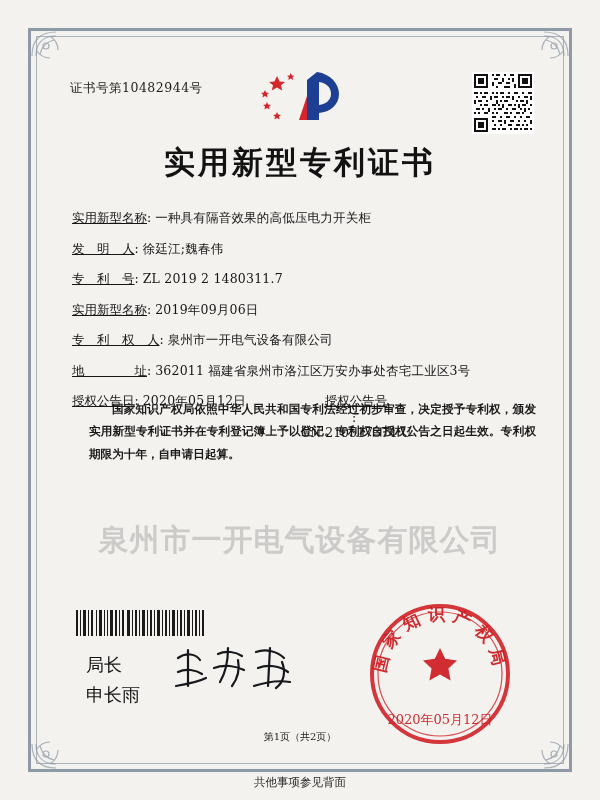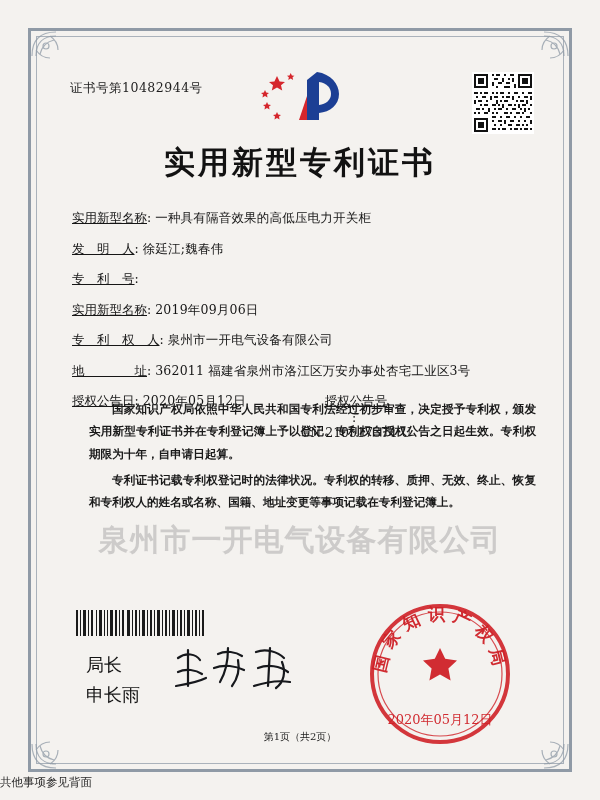--- a/index.html
+++ b/index.html
@@ -197,21 +197,21 @@
     text-align: center;
     font-size: 10px;
     color: #1c1c1c;
     font-family: "DejaVu Serif", "Liberation Serif", serif;
   }
 
   .footnote {
     position: absolute;
     left: 0; right: 0;
     bottom: 10px;
-    text-align: left;
+    text-align: center;
     font-size: 11.5px;
     color: #2a2a2a;
     font-family: "DejaVu Serif", "Liberation Serif", serif;
   }
 </style>
 </head>
 <body>
 
 <div class="page">
 
@@ -421,20 +421,21 @@
         <span class="f-value">一种具有隔音效果的高低压电力开关柜</span>
       </div>
       <div class="field-row">
         <span class="f-label">发　明　人</span>
         <span class="f-colon">:</span>
         <span class="f-value">徐廷江;魏春伟</span>
       </div>
       <div class="field-row">
         <span class="f-label">专　利　号</span>
         <span class="f-colon">:</span>
+        <span class="f-value">ZL 2019 2 1480311.7</span>
       </div>
       <div class="field-row">
         <span class="f-label">实用新型名称</span>
         <span class="f-colon">:</span>
         <span class="f-value">2019年09月06日</span>
       </div>
       <div class="field-row">
         <span class="f-label">专　利　权　人</span>
         <span class="f-colon">:</span>
         <span class="f-value">泉州市一开电气设备有限公司</span>
@@ -451,21 +452,20 @@
         <span class="grant-second">
           <span class="f-label">授权公告号</span>
           <span class="f-colon">:</span>
           <span>CN 210517374 U</span>
         </span>
       </div>
     </div>
 
     <div class="paragraphs">
       <p>国家知识产权局依照中华人民共和国专利法经过初步审查，决定授予专利权，颁发实用新型专利证书并在专利登记簿上予以登记。专利权自授权公告之日起生效。专利权期限为十年，自申请日起算。</p>
-      <p>专利证书记载专利权登记时的法律状况。专利权的转移、质押、无效、终止、恢复和专利权人的姓名或名称、国籍、地址变更等事项记载在专利登记簿上。</p>
     </div>
 
     <div class="watermark">泉州市一开电气设备有限公司</div>
 
     <div class="barcode">
       <svg width="128" height="26" viewBox="0 0 128 26" shape-rendering="crispEdges">
         <rect width="128" height="26" fill="#f4f2ef"></rect>
         <g fill="#1a1a1a">
           <rect x="0" y="0" width="2" height="26"></rect>
             <rect x="4" y="0" width="1" height="26"></rect>

